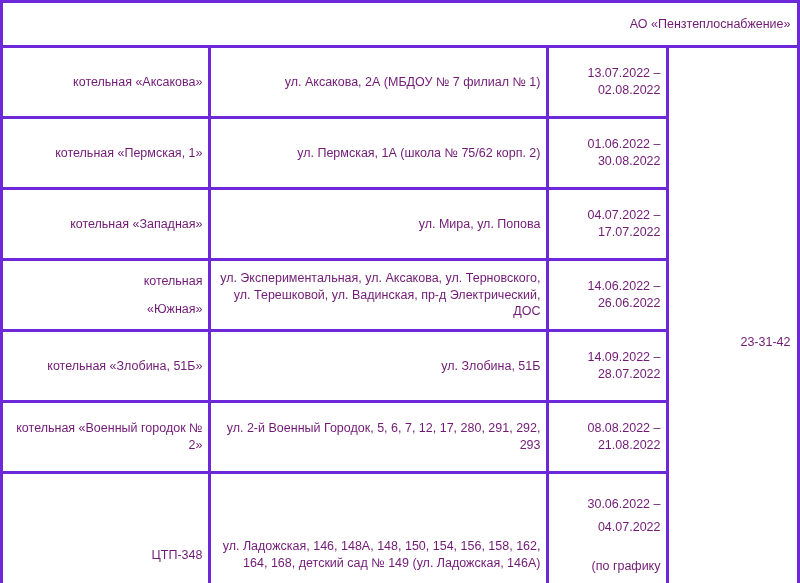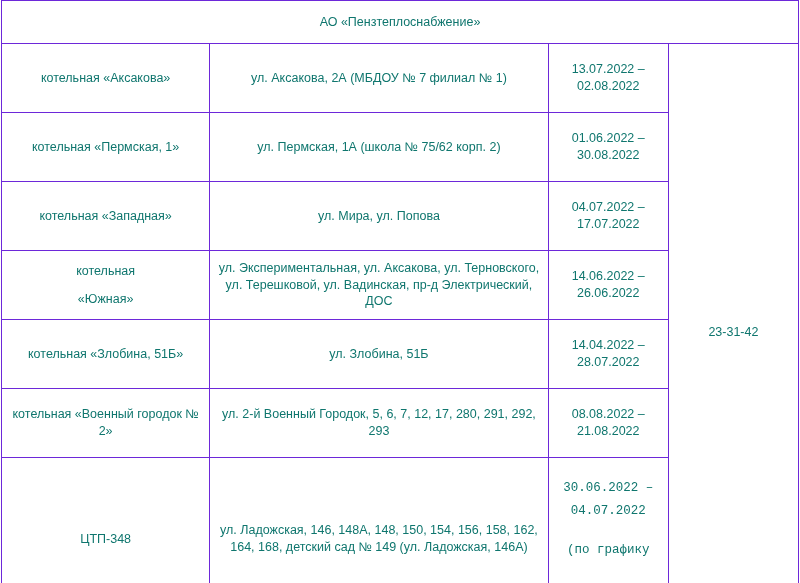--- a/index.html
+++ b/index.html
@@ -20,27 +20,27 @@
     position: relative;
     box-sizing: border-box;
   }
   table.schedule {
     border-collapse: collapse;
     width: 798px;
     margin: 0 auto;
     table-layout: fixed;
   }
   table.schedule td {
-    border: 1px solid #6d28d9;
+    border: 3px solid #6d28d9;
     padding: 6px 6px;
     font-size: 12.5px;
     line-height: 1.35;
     vertical-align: middle;
-    text-align: center;
-    color: #0f766e;
+    text-align: right;
+    color: #701a75;
     word-wrap: break-word;
   }
   .title-cell {
     height: 30px;
     font-size: 13px;
     text-align: center;
     border-top: 1px solid #000;
   }
   .col-boiler { width: 208px; }
   .col-addr   { width: 338px; }
@@ -50,21 +50,21 @@
   .row-tall td { height: 56px; }
   .boiler-cell { font-size: 12.5px; }
   .addr-cell { font-size: 12.5px; line-height: 1.45; }
   .dates-cell { font-size: 12.5px; line-height: 1.5; }
   .phone-cell {
     font-size: 14px;
     vertical-align: middle;
     text-align: center;
   }
   .two-line span { display: block; }
-  .dates-cell .para { display: block; margin: 0; font-family: Liberation Mono, monospace; }
+  .dates-cell .para { display: block; margin: 0; }
   .dates-cell .para + .para { margin-top: 22px; }
   .boiler-two span { display: block; }
   .boiler-two .sp { display: block; height: 11px; }
 </style>
 </head>
 <body>
 
 <div class="sheet">
   <table class="schedule">
     <colgroup>
@@ -116,21 +116,21 @@
         <td class="dates-cell two-line">
           <span>14.06.2022 –</span>
           <span>26.06.2022</span>
         </td>
       </tr>
 
       <tr class="row-tall">
         <td class="boiler-cell">котельная «Злобина, 51Б»</td>
         <td class="addr-cell">ул. Злобина, 51Б</td>
         <td class="dates-cell two-line">
-          <span>14.04.2022 –</span>
+          <span>14.09.2022 –</span>
           <span>28.07.2022</span>
         </td>
       </tr>
 
       <tr class="row-tall">
         <td class="boiler-cell">котельная «Военный городок № 2»</td>
         <td class="addr-cell">ул. 2-й Военный Городок, 5, 6, 7, 12, 17, 280, 291, 292, 293</td>
         <td class="dates-cell two-line">
           <span>08.08.2022 –</span>
           <span>21.08.2022</span>

